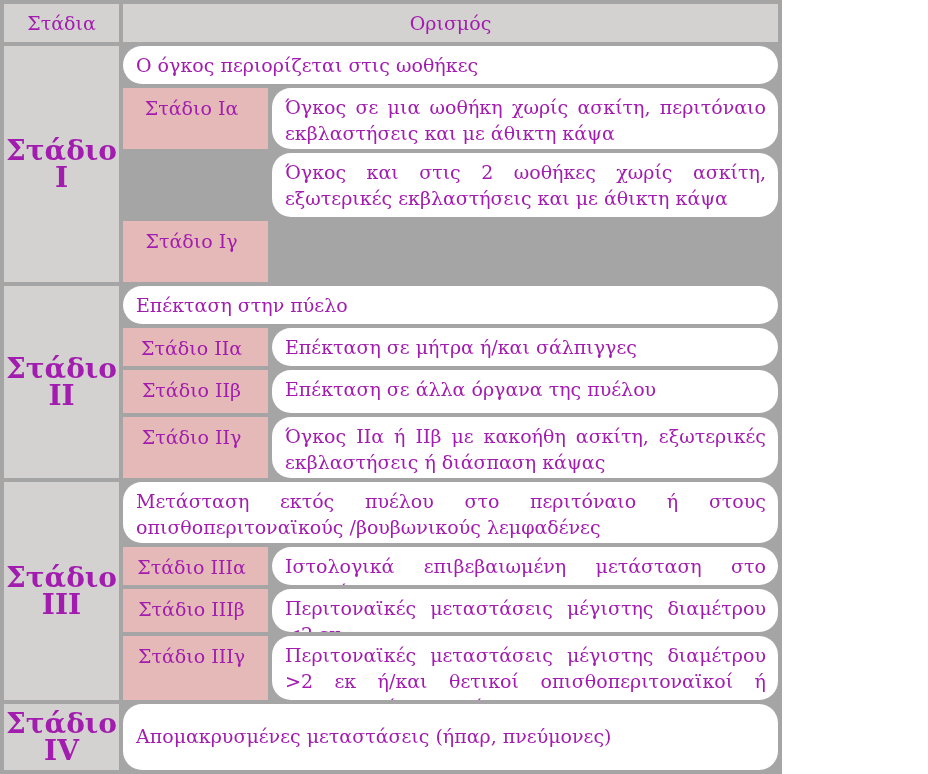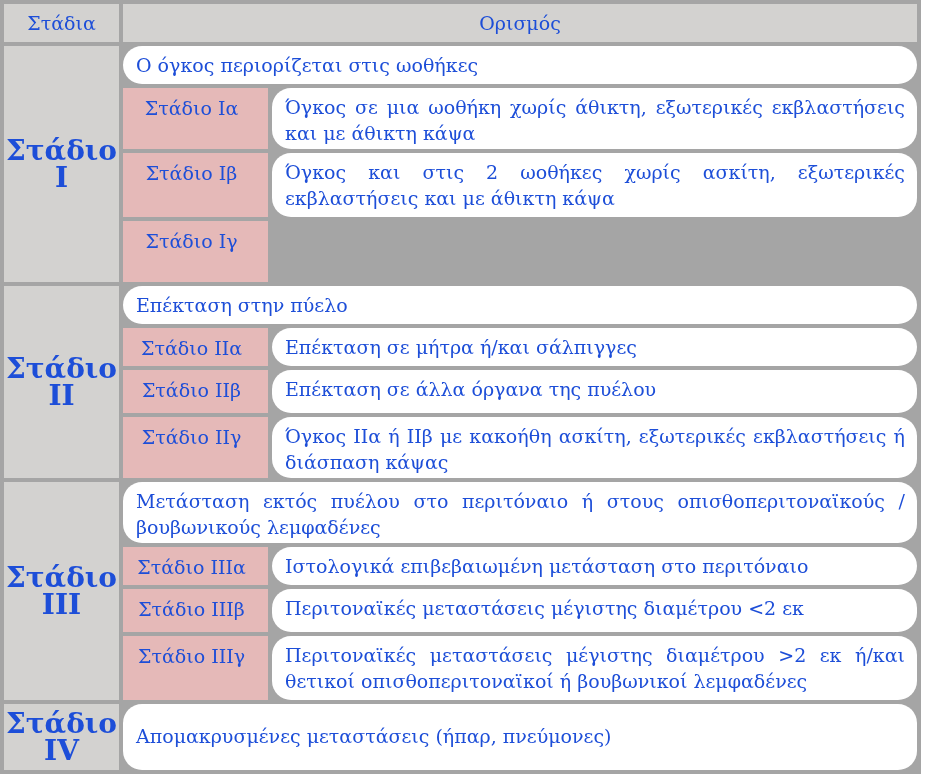--- a/index.html
+++ b/index.html
@@ -1,29 +1,29 @@
 <!DOCTYPE html>
 <html lang="el"><head>
 <meta charset="utf-8">
 <style>
   html, body { margin: 0; padding: 0; background: #ffffff; }
   .table {
-    width: 921px;
+    width: 782px;
     height: 774px;
     box-sizing: border-box;
     background: #a5a5a5;          
     padding: 4px;
     display: grid;
     grid-template-columns: 115px 145px 1fr;
     grid-template-rows: 38px 38px 61px 64px 61px 38px 38px 43px 61px 61px 38px 43px 64px 66px;
     gap: 4px;
     font-family: "DejaVu Serif", "Liberation Serif", serif;
     font-size: 19px;
     line-height: 26px;
-    color: #1d4ed8;
+    color: #a21caf;
   }
   .cell { box-sizing: border-box; overflow: hidden; }
   .gray  { background: #d3d2d0; }
   .pink  { background: #e5b9b8; }
   .white { background: #ffffff; }
   .header-cell {
     display: flex; align-items: center; justify-content: center;
     text-align: center;
   }
   .stage-cell {
@@ -50,23 +50,22 @@
   <div class="cell gray header-cell" style="grid-area:1/1/2/2">Στάδια</div>
   <div class="cell gray header-cell" style="grid-area:1/2/2/4">Ορισμός</div>
 
   <div class="cell gray stage-cell" style="grid-area:2/1/6/2">
     <span>Στάδιο</span>
     <span>Ι</span>
   </div>
   <div class="cell white desc-cell" style="grid-area:2/2/3/4">Ο όγκος περιορίζεται στις ωοθήκες</div>
 
   <div class="cell pink label-cell" style="grid-area:3/2/4/3">Στάδιο Ια</div>
-  <div class="cell white desc-cell" style="grid-area:3/3/4/4">Όγκος σε μια ωοθήκη χωρίς άθικτη, εξωτερικές εκβλαστήσεις και με άθικτη κάψα</div>
+  <div class="cell white desc-cell" style="grid-area:3/3/4/4">Όγκος σε μια ωοθήκη χωρίς ασκίτη, περιτόναιο εκβλαστήσεις και με άθικτη κάψα</div>
 
-  <div class="cell pink label-cell" style="grid-area:4/2/5/3">Στάδιο Ιβ</div>
   <div class="cell white desc-cell" style="grid-area:4/3/5/4">Όγκος και στις 2 ωοθήκες χωρίς ασκίτη, εξωτερικές εκβλαστήσεις και με άθικτη κάψα</div>
 
   <div class="cell pink label-cell" style="grid-area:5/2/6/3">Στάδιο Ιγ</div>
 
   <div class="cell gray stage-cell" style="grid-area:6/1/10/2">
     <span>Στάδιο</span>
     <span>ΙΙ</span>
   </div>
   <div class="cell white desc-cell" style="grid-area:6/2/7/4">Επέκταση στην πύελο</div>
 

